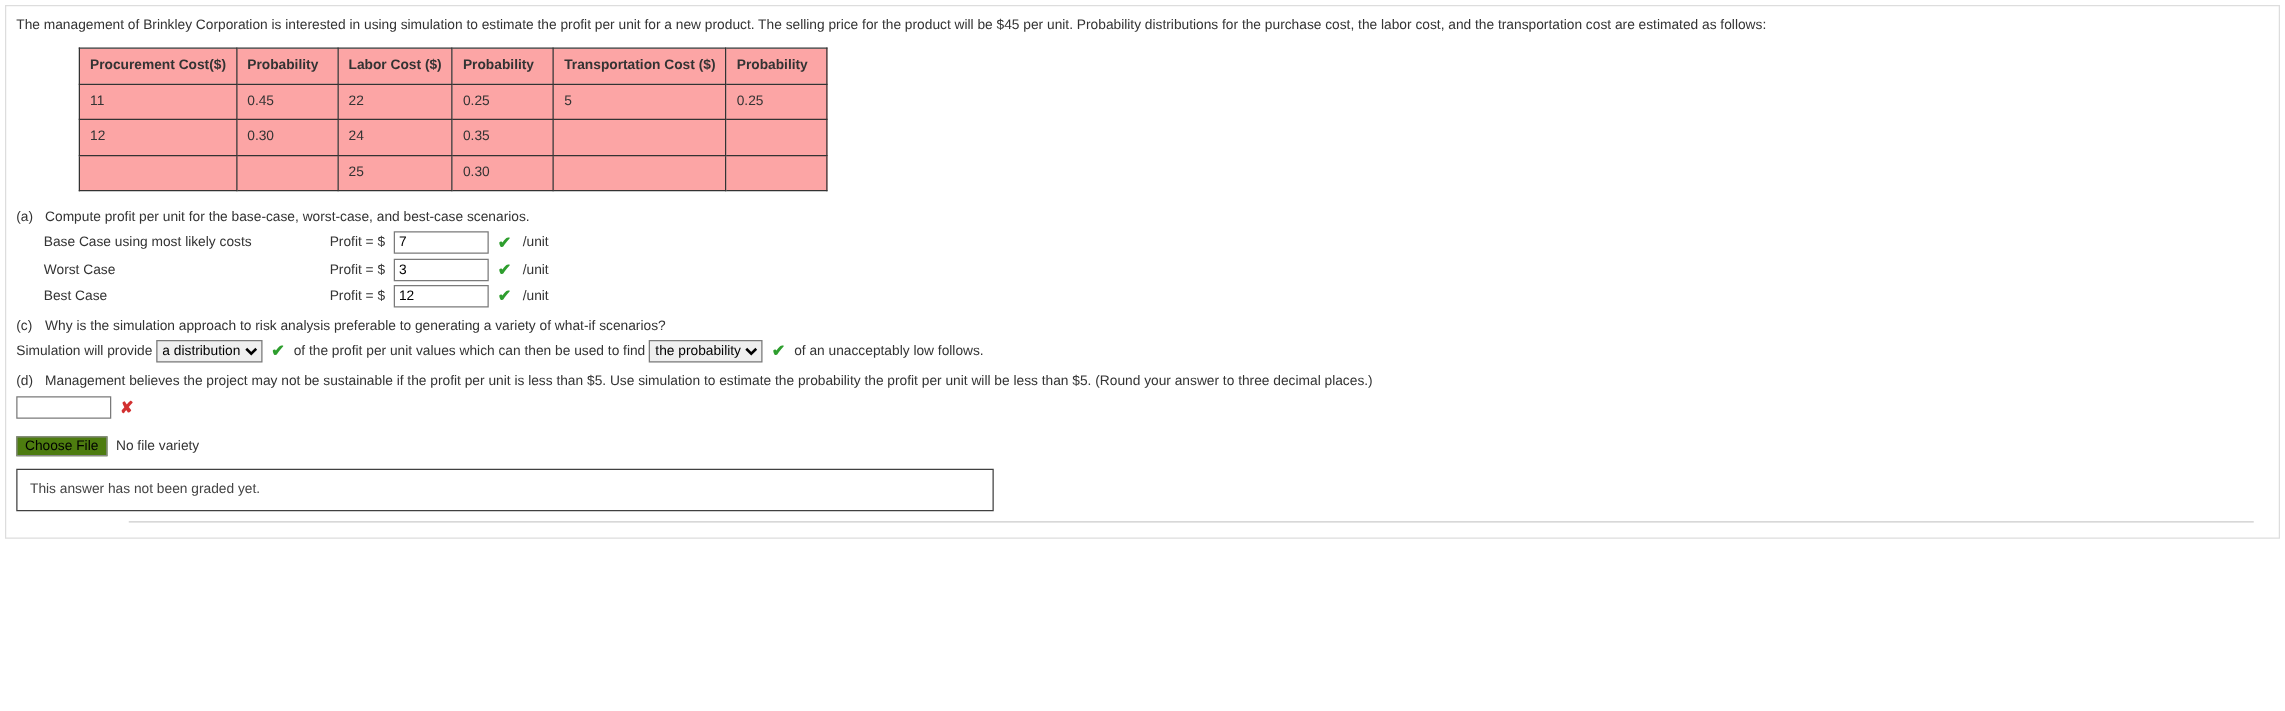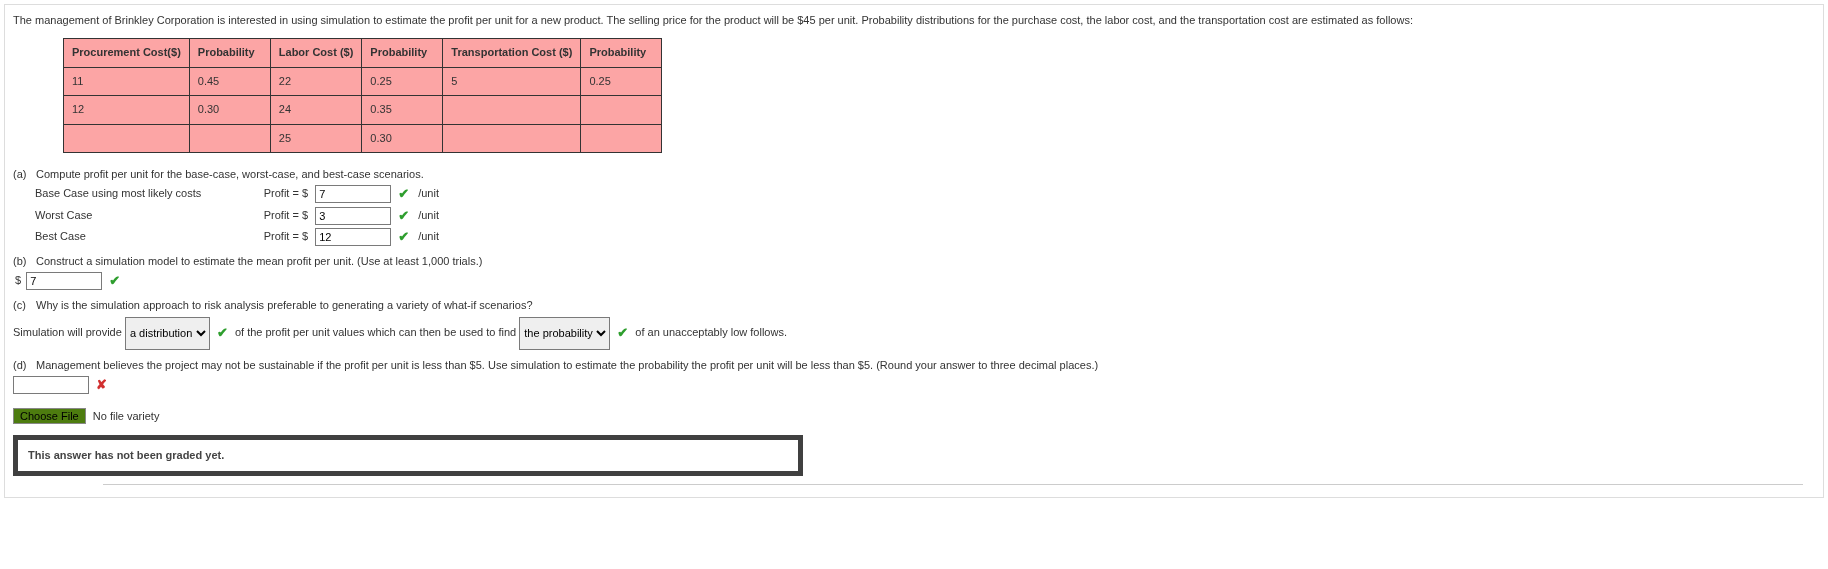--- a/index.html
+++ b/index.html
@@ -52,21 +52,21 @@
     border: 1px solid #7a7a7a;
     padding: 1px 3px;
     height: 14px;
     width: 68px;
     vertical-align: middle;
   }
   select.ans {
     font-family: inherit;
     font-size: 11px;
     border: 1px solid #7a7a7a;
-    height: 33px;
+    height: 18px;
     vertical-align: middle;
   }
   .check {
     color: #2e9e2e;
     font-weight: bold;
     font-size: 13px;
     margin: 0 4px;
     vertical-align: middle;
   }
   .wrong {
@@ -83,26 +83,25 @@
     font-family: inherit;
     font-size: 11px;
     border: 1px solid #888;
     background: #4d7c0f;
     padding: 1px 6px;
     cursor: pointer;
   }
   .file-status { margin-left: 4px; color: #333; }
 
   .graded-box {
-    border: 5px solid #404040;
+    border: 1px solid #404040;
     padding: 8px 10px;
     width: 760px;
     color: #444;
     margin-bottom: 6px;
-    font-weight: bold;
   }
 
   hr.bottom {
     border: none;
     border-top: 1px solid #ccc;
     margin: 8px 0 0 90px;
     width: 1700px;
   }
 </style>
 </head>
@@ -173,29 +172,20 @@
       <div class="row-line">
         <span class="scenario-label">Best Case</span>
         <span class="profit-label">Profit  =  $</span>
         <input class="ans" value="12" style="">
         <span class="check">✔</span>
         <span class="unit">/unit</span>
       </div>
     </div>
   </div>
 
-  <div class="qwrap">
-    <span class="qlabel">(b)</span>
-    <span class="qbody">Construct a simulation model to estimate the mean profit per unit. (Use at least 1,000 trials.)</span>
-    <div class="indent row-line">
-      <span class="dollar">$</span>
-      <input class="ans" value="7" style="">
-      <span class="check">✔</span>
-    </div>
-  </div>
 
   <div class="qwrap">
     <span class="qlabel">(c)</span>
     <span class="qbody">Why is the simulation approach to risk analysis preferable to generating a variety of what-if scenarios?</span>
     <div class="indent row-line">
       <span>Simulation will provide</span>
       <select class="ans">
         <option>a distribution</option>
       </select>
       <span class="check">✔</span>

